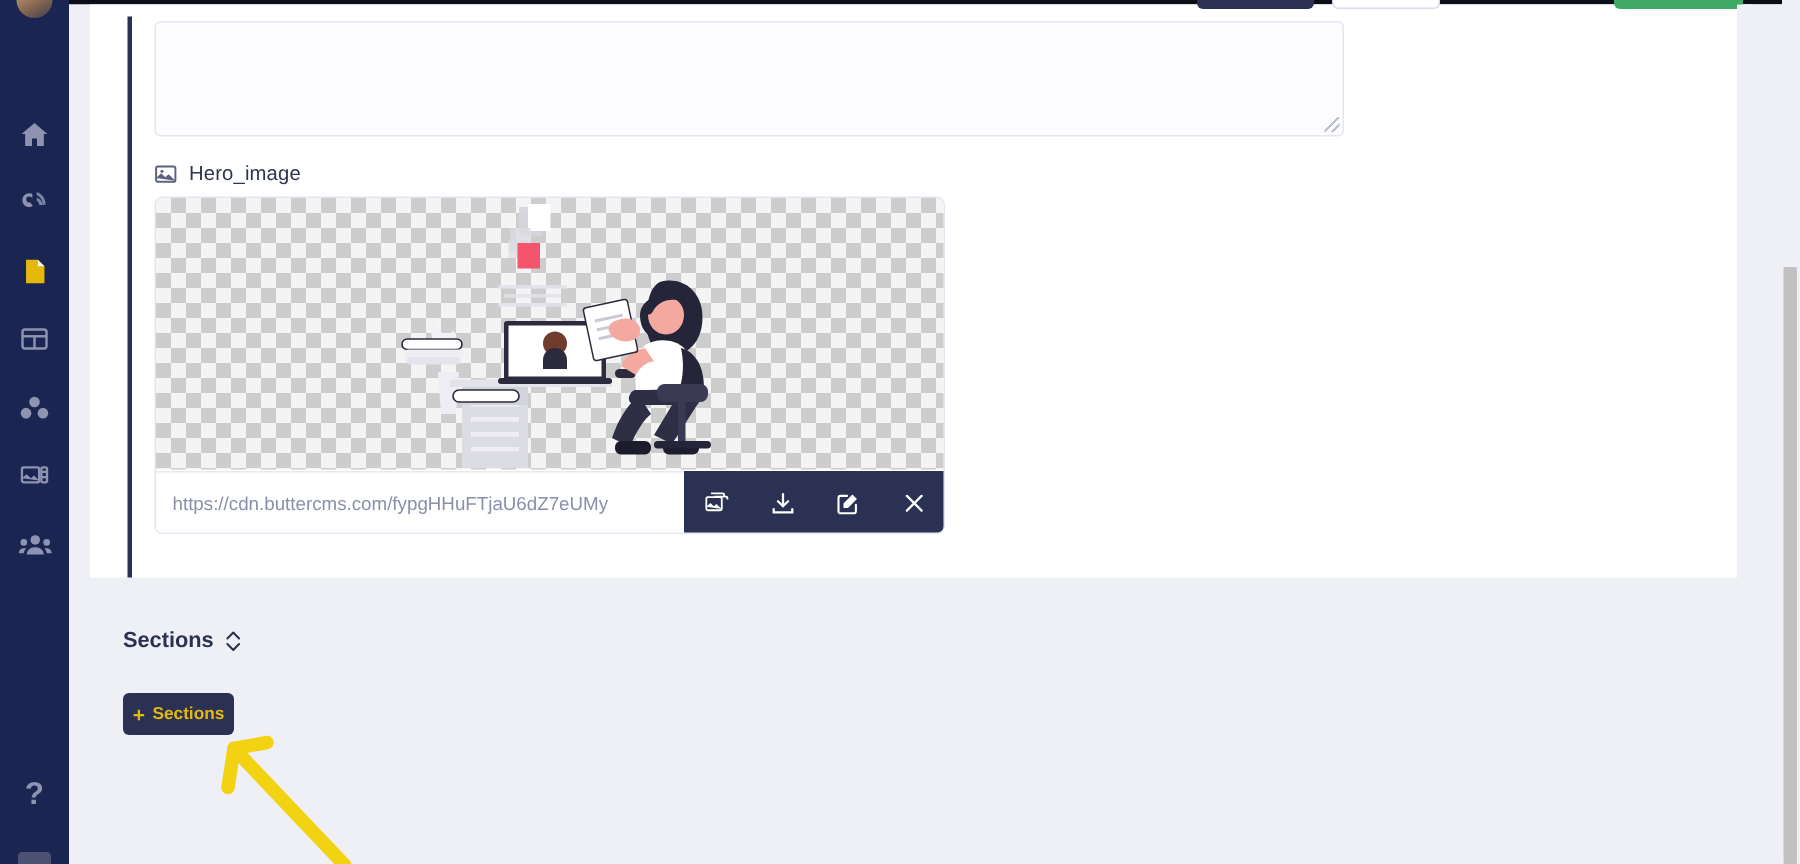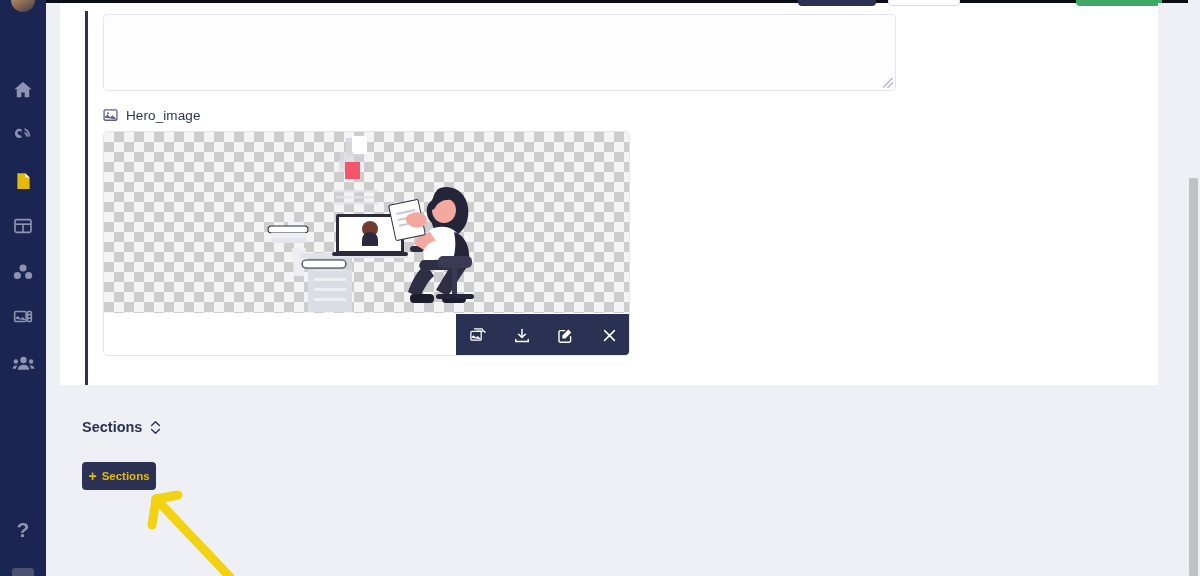--- a/index.html
+++ b/index.html
@@ -78,21 +78,21 @@
   .resize-handle {
     position: absolute; right: 2px; bottom: 2px; width: 10px; height: 10px;
     background:
       linear-gradient(135deg, transparent 0 45%, #b9bed0 45% 55%, transparent 55% 100%),
       linear-gradient(135deg, transparent 0 70%, #b9bed0 70% 80%, transparent 80% 100%);
   }
 
   
   .field-label {
     position: absolute; left: 43px; top: 105px;
-    display: flex; align-items: flex-start; gap: 8px;
+    display: flex; align-items: flex-end; gap: 8px;
     font-size: 13.5px; color: #2f3550; letter-spacing: .1px;
   }
   .label-icon { color: #5b627f; display: flex; }
 
   
   .img-box {
     position: absolute; left: 43px; top: 128px; width: 527px; height: 225px;
     border: 1px solid #e1e5f0; border-radius: 5px;
     background: #ffffff; overflow: hidden;
   }
@@ -337,20 +337,21 @@
 
             <rect x="166" y="158" width="24" height="9" rx="4" fill="#1c1c2c"></rect>
             <rect x="198" y="158" width="24" height="9" rx="4" fill="#1c1c2c"></rect>
 
             <rect x="194" y="120" width="34" height="12" rx="5" fill="#3a3a55"></rect>
             <rect x="208" y="130" width="5" height="30" fill="#3a3a55"></rect>
             <rect x="192" y="158" width="38" height="5" rx="2.5" fill="#25253a"></rect>
           </svg>
         </div>
 
+        <div class="img-url">https://cdn.buttercms.com/fypgHHuFTjaU6dZ7eUMy</div>
 
         <div class="img-actions">
           <div class="act-btn">
             <span>
               <svg width="16" height="15" viewBox="0 0 17 16" fill="none" stroke="currentColor" stroke-width="1.3">
                 <rect x="0.9" y="3.6" width="11" height="9.4" rx="1.1"></rect>
                 <path d="M0.9 10.4l2.9-2.6 2.5 2.3 1.8-1.6 3.8 3.5" fill="currentColor" stroke="none"></path>
                 <path d="M13.6 3.1V2a1 1 0 0 0-1-1H4.2"></path>
                 <path d="M15.9 5.4V4.3a1 1 0 0 0-1-1H6.6"></path>
               </svg>

